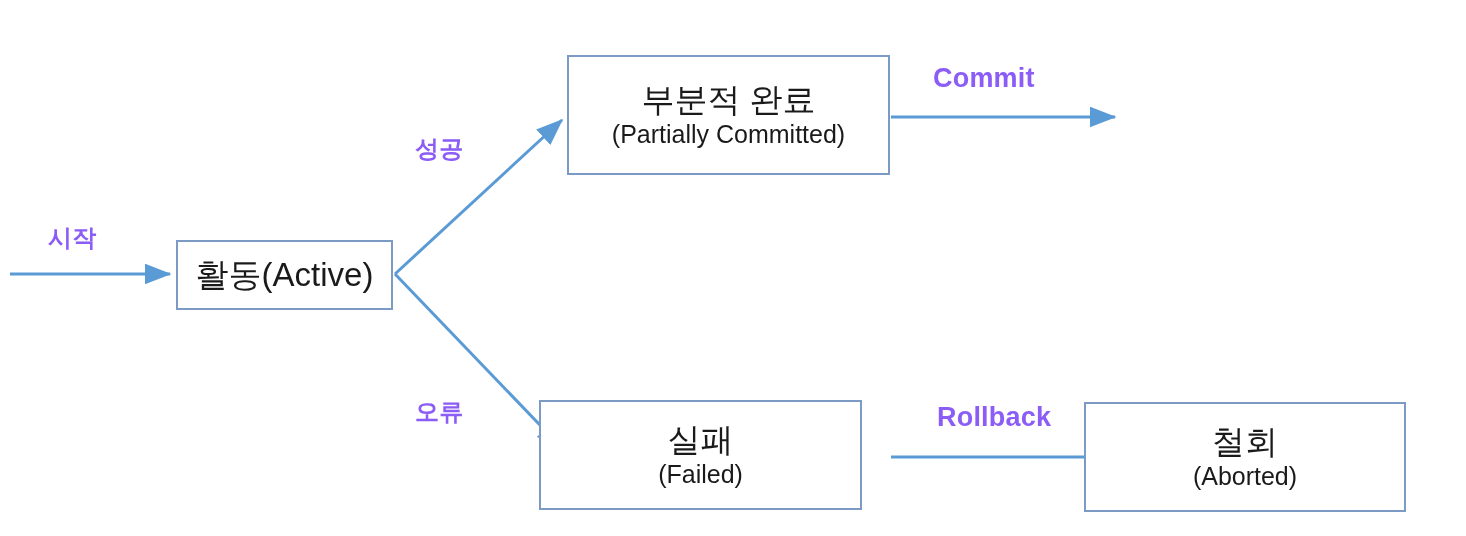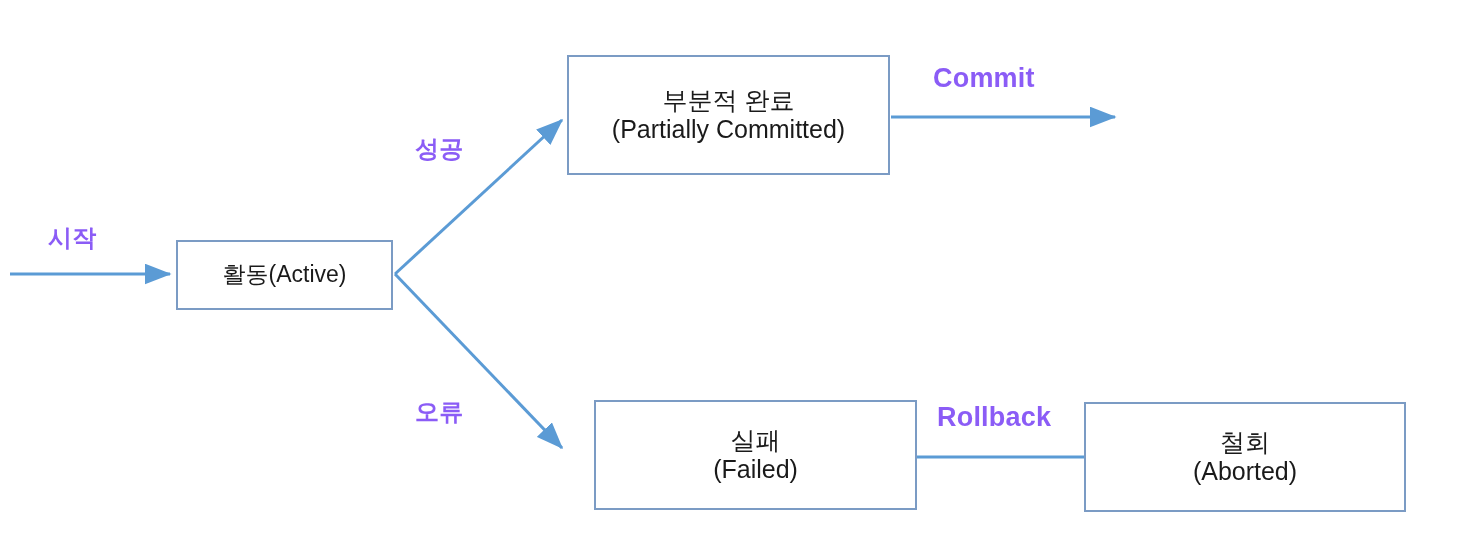--- a/index.html
+++ b/index.html
@@ -33,31 +33,31 @@
     border: 2px solid #7B9BC4;
     display: flex;
     flex-direction: column;
     align-items: center;
     justify-content: center;
     color: #1a1a1a;
     line-height: 1.18;
     text-align: center;
   }
   .node .ko {
-    font-size: 25px;
+    font-size: 33px;
     font-weight: 400;
     white-space: nowrap;
   }
   .node .en {
     font-size: 25px;
     font-weight: 400;
     white-space: nowrap;
   }
   .node.single .ko {
-    font-size: 23px;
+    font-size: 33px;
   }
   .edge-label {
     position: absolute;
     font-size: 27px;
     font-weight: bold;
     color: #8b5cf6;
     white-space: nowrap;
     letter-spacing: 0.2px;
   }
   .edge-label.ko-lbl {
@@ -90,21 +90,21 @@
   <div class="node single" style="left:176px; top:240px; width:217px; height:70px;">
     <div class="ko">활동(Active)</div>
   </div>
 
   <div class="node" style="left:567px; top:55px; width:323px; height:120px;">
     <div class="ko">부분적 완료</div>
     <div class="en">(Partially Committed)</div>
   </div>
 
 
-  <div class="node" style="left:594px; top:400px; width:323px; height:110px;">
+  <div class="node" style="left:539px; top:400px; width:323px; height:110px;">
     <div class="ko">실패</div>
     <div class="en">(Failed)</div>
   </div>
 
   <div class="node" style="left:1084px; top:402px; width:322px; height:110px;">
     <div class="ko">철회</div>
     <div class="en">(Aborted)</div>
   </div>
 
   <div class="edge-label ko-lbl" style="left:48px; top:222px;">시작</div>

